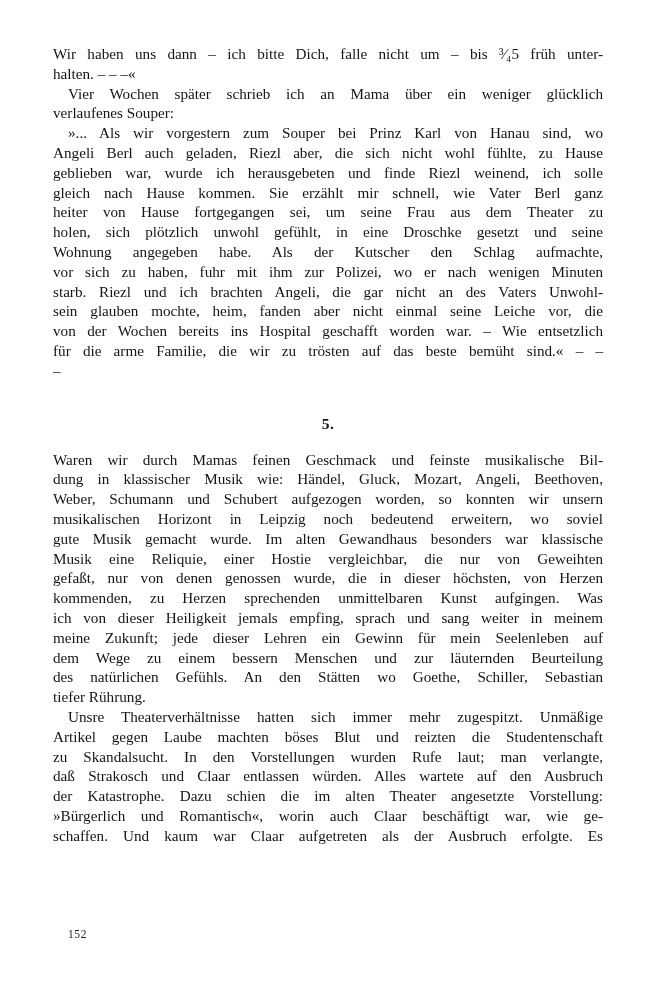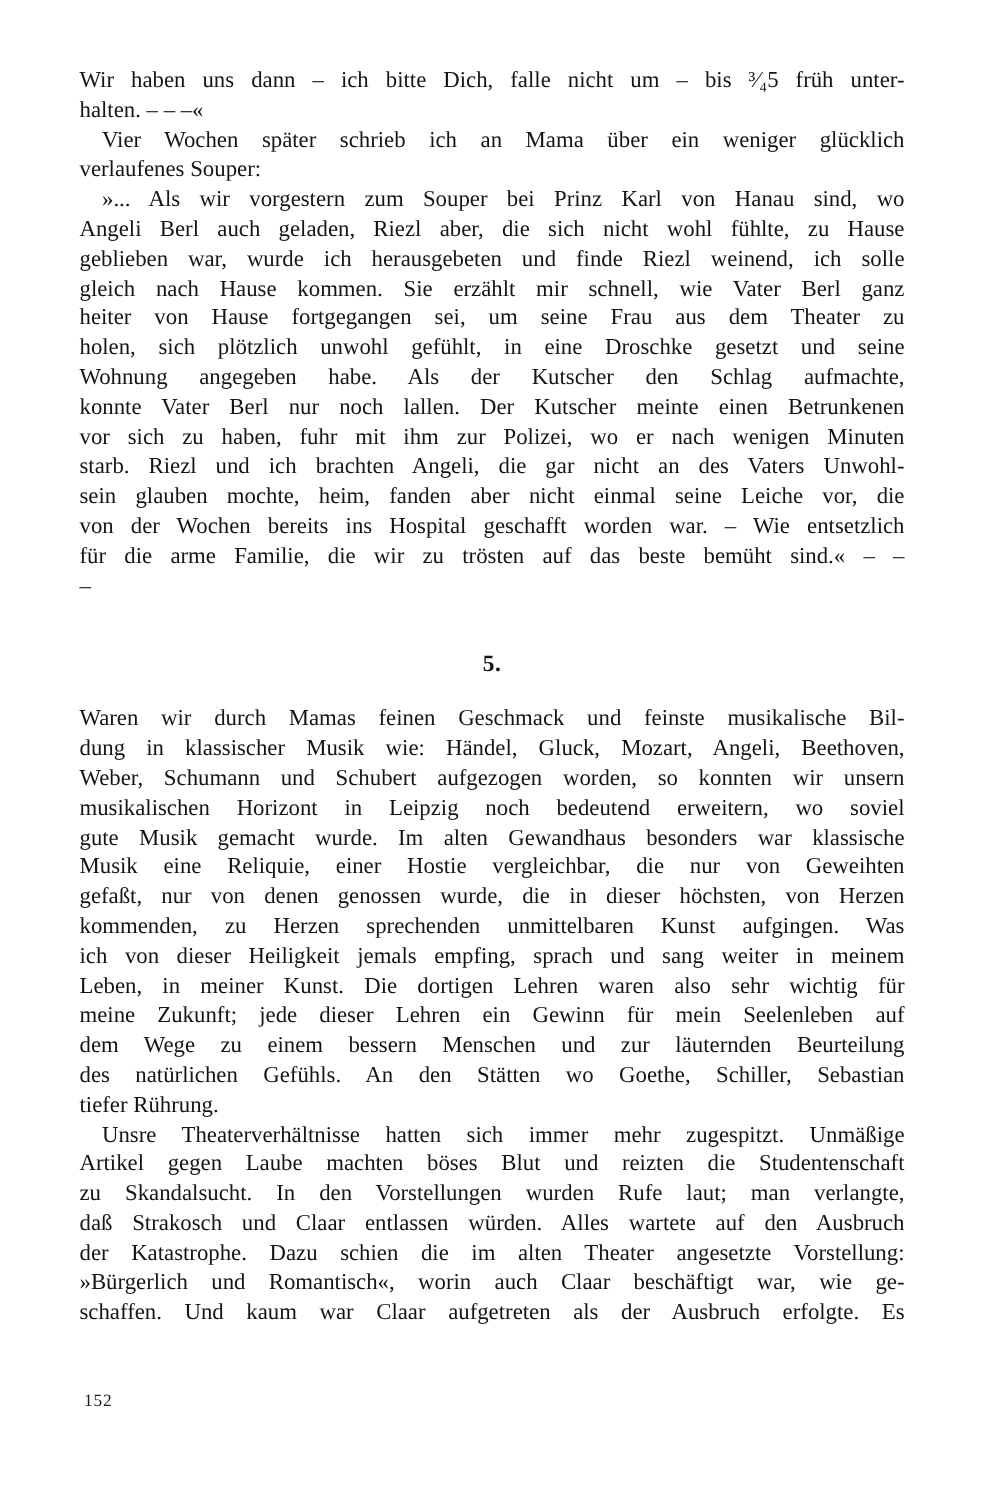--- a/index.html
+++ b/index.html
@@ -31,21 +31,21 @@
   .heading {
     text-align: center;
     font-weight: bold;
     font-size: 15.6px;
     line-height: 20px;
     margin: 33px 0 16px 0;
     letter-spacing: 0.3px;
   }
   .page-number {
     position: absolute;
-    left: 56px;
+    left: 68px;
     top: 927px;
     font-size: 11.5px;
     line-height: 14px;
     letter-spacing: 0.6px;
     color: #1c1b1a;
   }
 </style>
 </head>
 <body>
 
@@ -60,40 +60,38 @@
         <div class="line">verlaufenes Souper:</div>
       </div>
       <div class="para">
         <div class="line j ind">»... Als wir vorgestern zum Souper bei Prinz Karl von Hanau sind, wo</div>
         <div class="line j">Angeli Berl auch geladen, Riezl aber, die sich nicht wohl fühlte, zu Hause</div>
         <div class="line j">geblieben war, wurde ich herausgebeten und finde Riezl weinend, ich solle</div>
         <div class="line j">gleich nach Hause kommen. Sie erzählt mir schnell, wie Vater Berl ganz</div>
         <div class="line j">heiter von Hause fortgegangen sei, um seine Frau aus dem Theater zu</div>
         <div class="line j">holen, sich plötzlich unwohl gefühlt, in eine Droschke gesetzt und seine</div>
         <div class="line j">Wohnung angegeben habe. Als der Kutscher den Schlag aufmachte,</div>
-        <div class="line j">konnte Vater Berl nur noch lallen. Der Kutscher meinte einen Betrunkenen</div>
         <div class="line j">vor sich zu haben, fuhr mit ihm zur Polizei, wo er nach wenigen Minuten</div>
         <div class="line j">starb. Riezl und ich brachten Angeli, die gar nicht an des Vaters Unwohl-</div>
         <div class="line j">sein glauben mochte, heim, fanden aber nicht einmal seine Leiche vor, die</div>
         <div class="line j">von der Wochen bereits ins Hospital geschafft worden war. – Wie entsetzlich</div>
         <div class="line j">für die arme Familie, die wir zu trösten auf das beste bemüht sind.« – –</div>
         <div class="line">–</div>
       </div>
       <div class="heading">5.</div>
       <div class="para">
         <div class="line j">Waren wir durch Mamas feinen Geschmack und feinste musikalische Bil-</div>
         <div class="line j">dung in klassischer Musik wie: Händel, Gluck, Mozart, Angeli, Beethoven,</div>
         <div class="line j">Weber, Schumann und Schubert aufgezogen worden, so konnten wir unsern</div>
         <div class="line j">musikalischen Horizont in Leipzig noch bedeutend erweitern, wo soviel</div>
         <div class="line j">gute Musik gemacht wurde. Im alten Gewandhaus besonders war klassische</div>
         <div class="line j">Musik eine Reliquie, einer Hostie vergleichbar, die nur von Geweihten</div>
         <div class="line j">gefaßt, nur von denen genossen wurde, die in dieser höchsten, von Herzen</div>
         <div class="line j">kommenden, zu Herzen sprechenden unmittelbaren Kunst aufgingen. Was</div>
         <div class="line j">ich von dieser Heiligkeit jemals empfing, sprach und sang weiter in meinem</div>
-        <div class="line j">Leben, in meiner Kunst. Die dortigen Lehren waren also sehr wichtig für</div>
         <div class="line j">meine Zukunft; jede dieser Lehren ein Gewinn für mein Seelenleben auf</div>
         <div class="line j">dem Wege zu einem bessern Menschen und zur läuternden Beurteilung</div>
         <div class="line j">des natürlichen Gefühls. An den Stätten wo Goethe, Schiller, Sebastian</div>
         <div class="line">tiefer Rührung.</div>
       </div>
       <div class="para">
         <div class="line j ind">Unsre Theaterverhältnisse hatten sich immer mehr zugespitzt. Unmäßige</div>
         <div class="line j">Artikel gegen Laube machten böses Blut und reizten die Studentenschaft</div>
         <div class="line j">zu Skandalsucht. In den Vorstellungen wurden Rufe laut; man verlangte,</div>
         <div class="line j">daß Strakosch und Claar entlassen würden. Alles wartete auf den Ausbruch</div>

